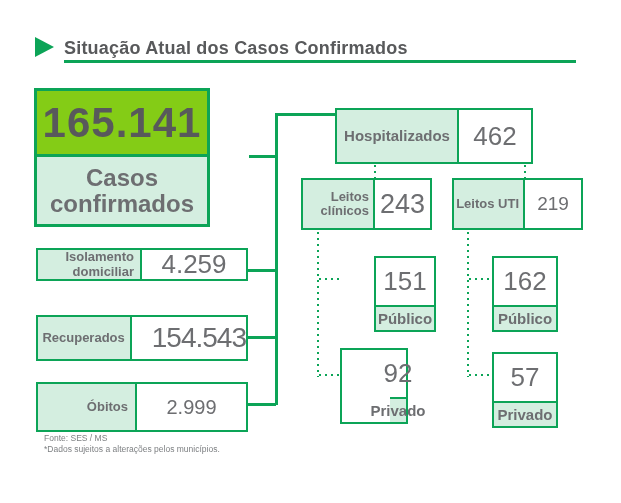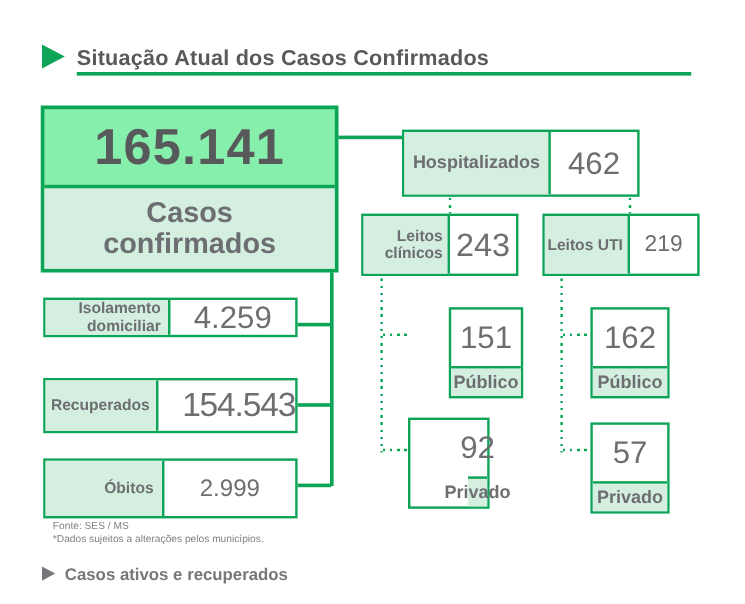--- a/index.html
+++ b/index.html
@@ -20,21 +20,21 @@
   .page-title{position:absolute;left:64px;top:38px;font-size:18px;font-weight:bold;color:var(--title-gray);letter-spacing:.2px;}
   .title-underline{position:absolute;left:64px;top:60px;width:512px;height:3px;background:var(--green);}
 
   
   .gbox{position:absolute;border:2px solid var(--green);background:#fff;display:flex;}
   .fill{background:var(--light-green);}
   .lbl{color:var(--text-gray);font-weight:bold;}
   .val{color:var(--text-gray);display:flex;align-items:center;justify-content:center;}
 
   
-  .bigbox{position:absolute;left:34px;top:88px;width:248px;height:139px;border:3px solid var(--green);background:#86efac;display:flex;flex-direction:column;}
+  .bigbox{position:absolute;left:34px;top:88px;width:176px;height:139px;border:3px solid var(--green);background:#84cc16;display:flex;flex-direction:column;}
   .bigbox-num{height:66px;display:flex;align-items:center;justify-content:center;
     font-size:42px;font-weight:bold;color:var(--title-gray);letter-spacing:1px;border-bottom:3px solid var(--green);}
   .bigbox-label{flex:1;background:var(--light-green);display:flex;align-items:center;justify-content:center;text-align:center;
     font-size:24px;font-weight:bold;color:var(--text-gray);line-height:1.05;padding:2px 26px;}
 
   
   .hstat .lbl{display:flex;align-items:center;justify-content:flex-end;text-align:right;
     border-right:2px solid var(--green);line-height:1.1;}
   .hstat .val{flex:1;}
 
@@ -132,18 +132,14 @@
     <div class="lbl fill">Público</div>
   </div>
   <div class="gbox vstat" style="left:492px;top:352px;width:66px;height:76px;">
     <div class="val">57</div>
     <div class="lbl fill">Privado</div>
   </div>
 
   <div class="footnote" style="top:433px;">Fonte: SES / MS</div>
   <div class="footnote" style="top:444px;">*Dados sujeitos a alterações pelos municípios.</div>
 
-  <div class="next-title">
-    <span class="tri-gray"></span>
-    <span class="next-label">Casos ativos e recuperados</span>
-  </div>
 
 </div>
 
 </body></html>

